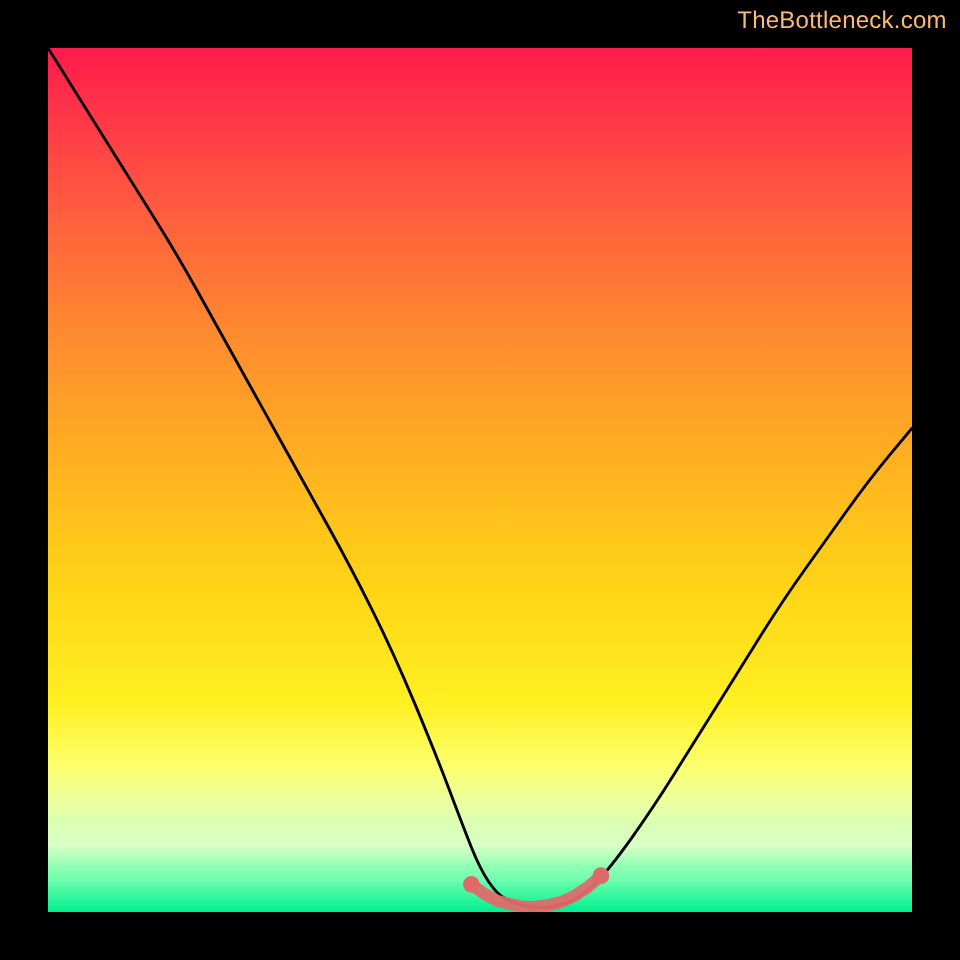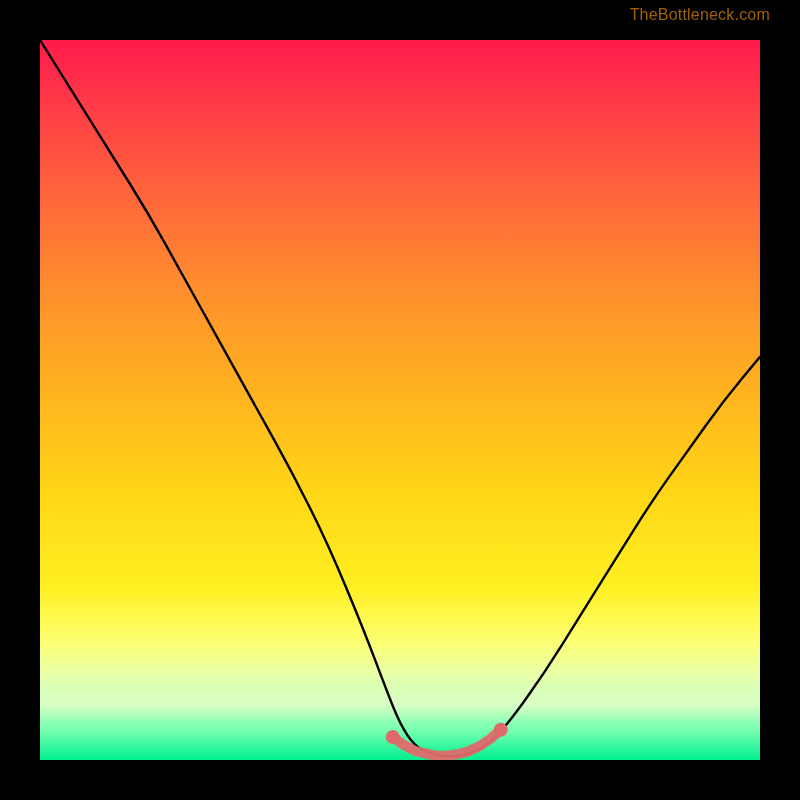--- a/index.html
+++ b/index.html
@@ -61,23 +61,23 @@
     pointer-events: none;
   }
   .curve-svg {
     position: absolute;
     left: 0;
     top: 0;
   }
   .watermark {
     position: absolute;
     top: 6px;
-    right: 30px;
-    color: #a16207;
-    font-size: 16px;
+    right: 11px;
+    color: #fdba74;
+    font-size: 20px;
     font-weight: 500;
     letter-spacing: 0.2px;
     user-select: none;
   }
 </style>
 </head>
 <body>
 
 <div class="frame">
 

